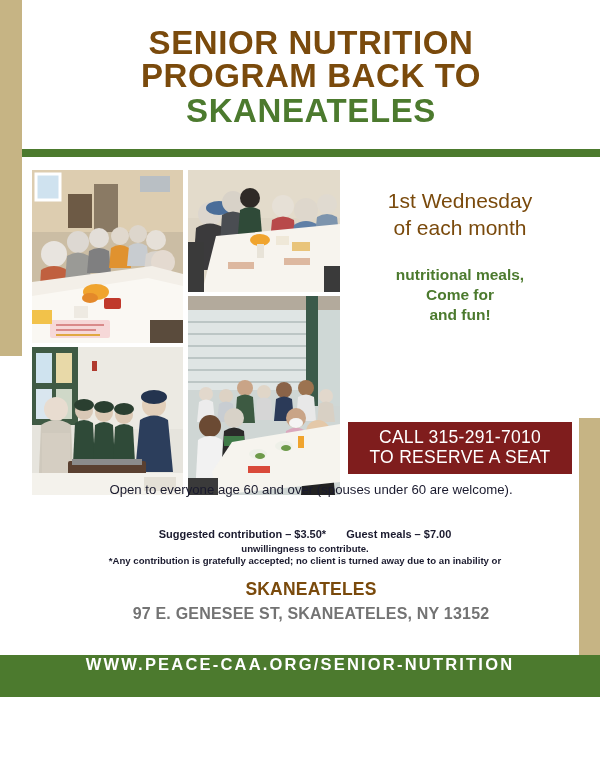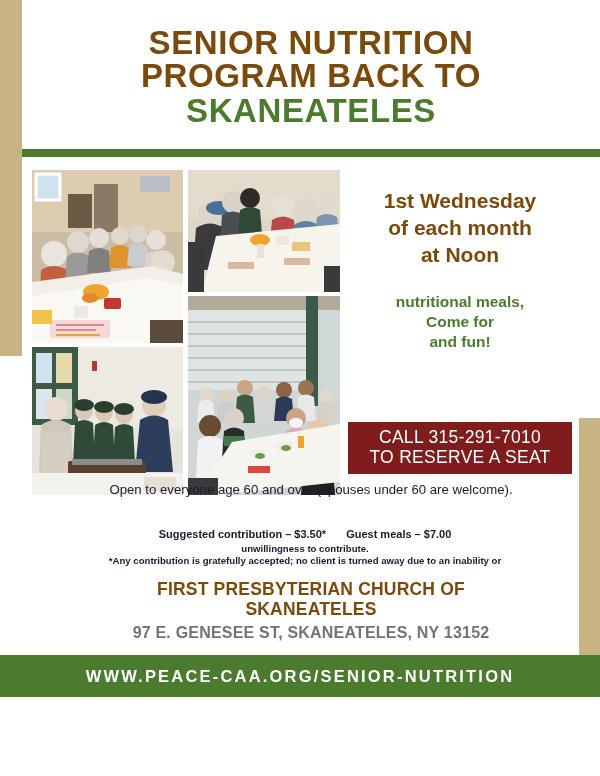--- a/index.html
+++ b/index.html
@@ -49,21 +49,21 @@
   .ph2{left:156px;top:0;width:152px;height:122px;}
   .ph3{left:0;top:177px;width:151px;height:148px;}
   .ph4{left:156px;top:126px;width:152px;height:199px;}
 
   
   .info{
     position:absolute;left:344px;top:188px;width:232px;
     text-align:center;
   }
   .when{
-    color:#7a4a0c;font-weight:bold;font-size:21px;line-height:1.28;
+    color:#7a4a0c;font-weight:normal;font-size:21px;line-height:1.28;
   }
   .come{
     color:#4c7a2e;font-weight:bold;font-size:15.5px;line-height:1.3;
     margin-top:23px;
   }
 
   
   .callbox{
     position:absolute;left:348px;top:422px;width:224px;height:52px;
     background:#7f1d1d;color:#ffffff;
@@ -94,21 +94,21 @@
     letter-spacing:0.2px;
   }
   .church .c2{
     color:#737373;font-weight:bold;font-size:16px;letter-spacing:0.2px;
     margin-top:5px;
   }
 
   
   .urlbar{
     position:absolute;left:0;top:655px;width:600px;height:42px;
-    background:#4c7a2e;display:flex;align-items:center;justify-content:center;
+    background:#4c7a2e;display:flex;align-items:flex-start;justify-content:center;
   }
   .urlbar span{
     color:#ffffff;font-weight:bold;font-size:16.5px;letter-spacing:2.2px;
   }
 
   
   .footer{
     position:absolute;left:0;top:697px;width:600px;height:79px;
     display:flex;align-items:center;background:#fff;
   }
@@ -290,21 +290,20 @@
         <rect x="0" y="182" width="30" height="17" fill="#3a3a3a"></rect>
       </svg>
     </div>
 
   </div>
 
   <div class="info">
     <div class="when">
       <div>1st Wednesday</div>
       <div>of each month</div>
-      <div>at Noon</div>
     </div>
     <div class="come">
       <div>nutritional meals,</div>
       <div>Come for</div>
       <div>and fun!</div>
     </div>
   </div>
 
   <div class="callbox">
     <div class="cl">CALL  315-291-7010</div>
@@ -317,21 +316,20 @@
     <div class="row1">
       <span>Suggested contribution – $3.50*</span><span class="gap"></span><span>Guest meals – $7.00</span>
     </div>
     <div class="row2">
       <div>unwillingness to contribute.</div>
       <div>*Any contribution is gratefully accepted; no client is turned away due to an inability or</div>
     </div>
   </div>
 
   <div class="church">
-    <div class="c1">FIRST PRESBYTERIAN CHURCH OF</div>
     <div class="c1">SKANEATELES</div>
     <div class="c2">97 E. GENESEE ST, SKANEATELES, NY 13152</div>
   </div>
 
   <div class="urlbar">
     <span>WWW.PEACE-CAA.ORG/SENIOR-NUTRITION</span>
   </div>
 
   <div class="footer">
 

